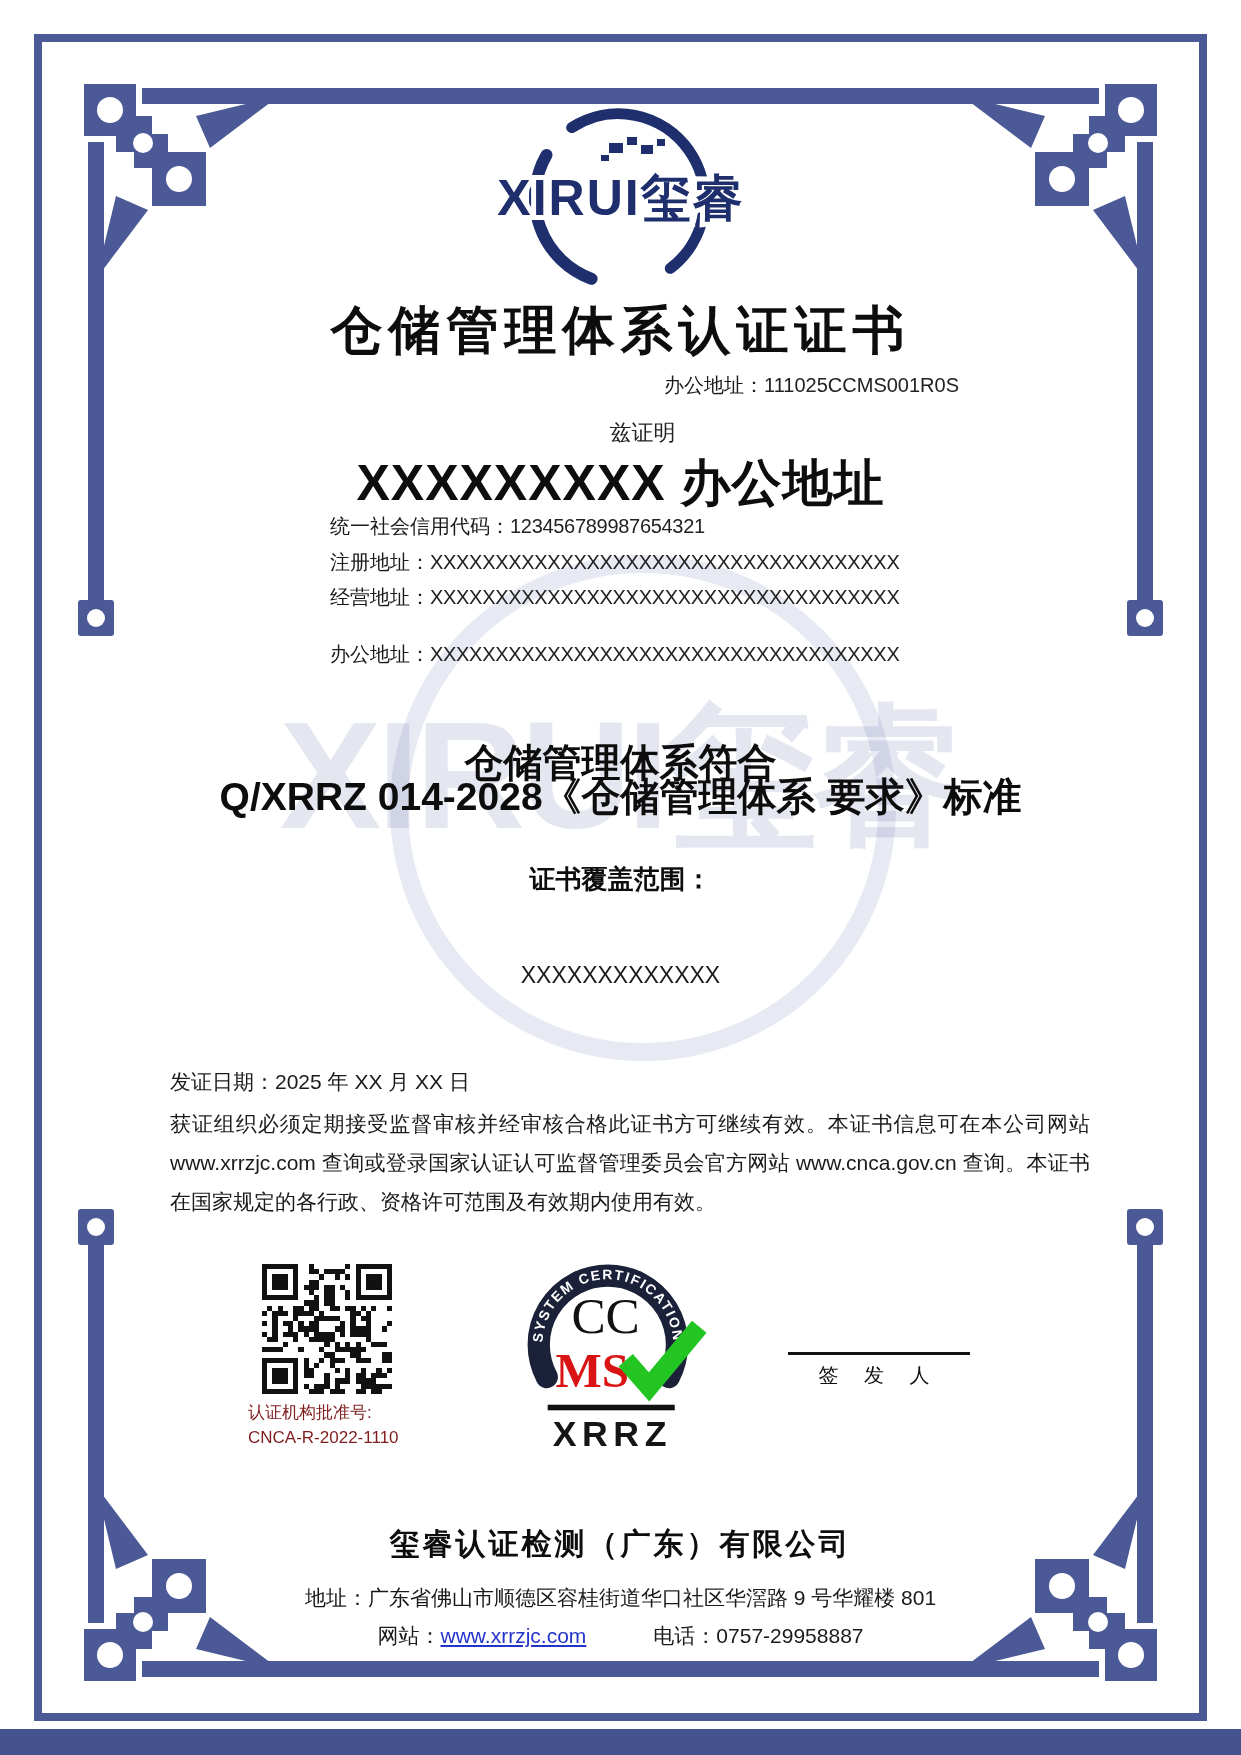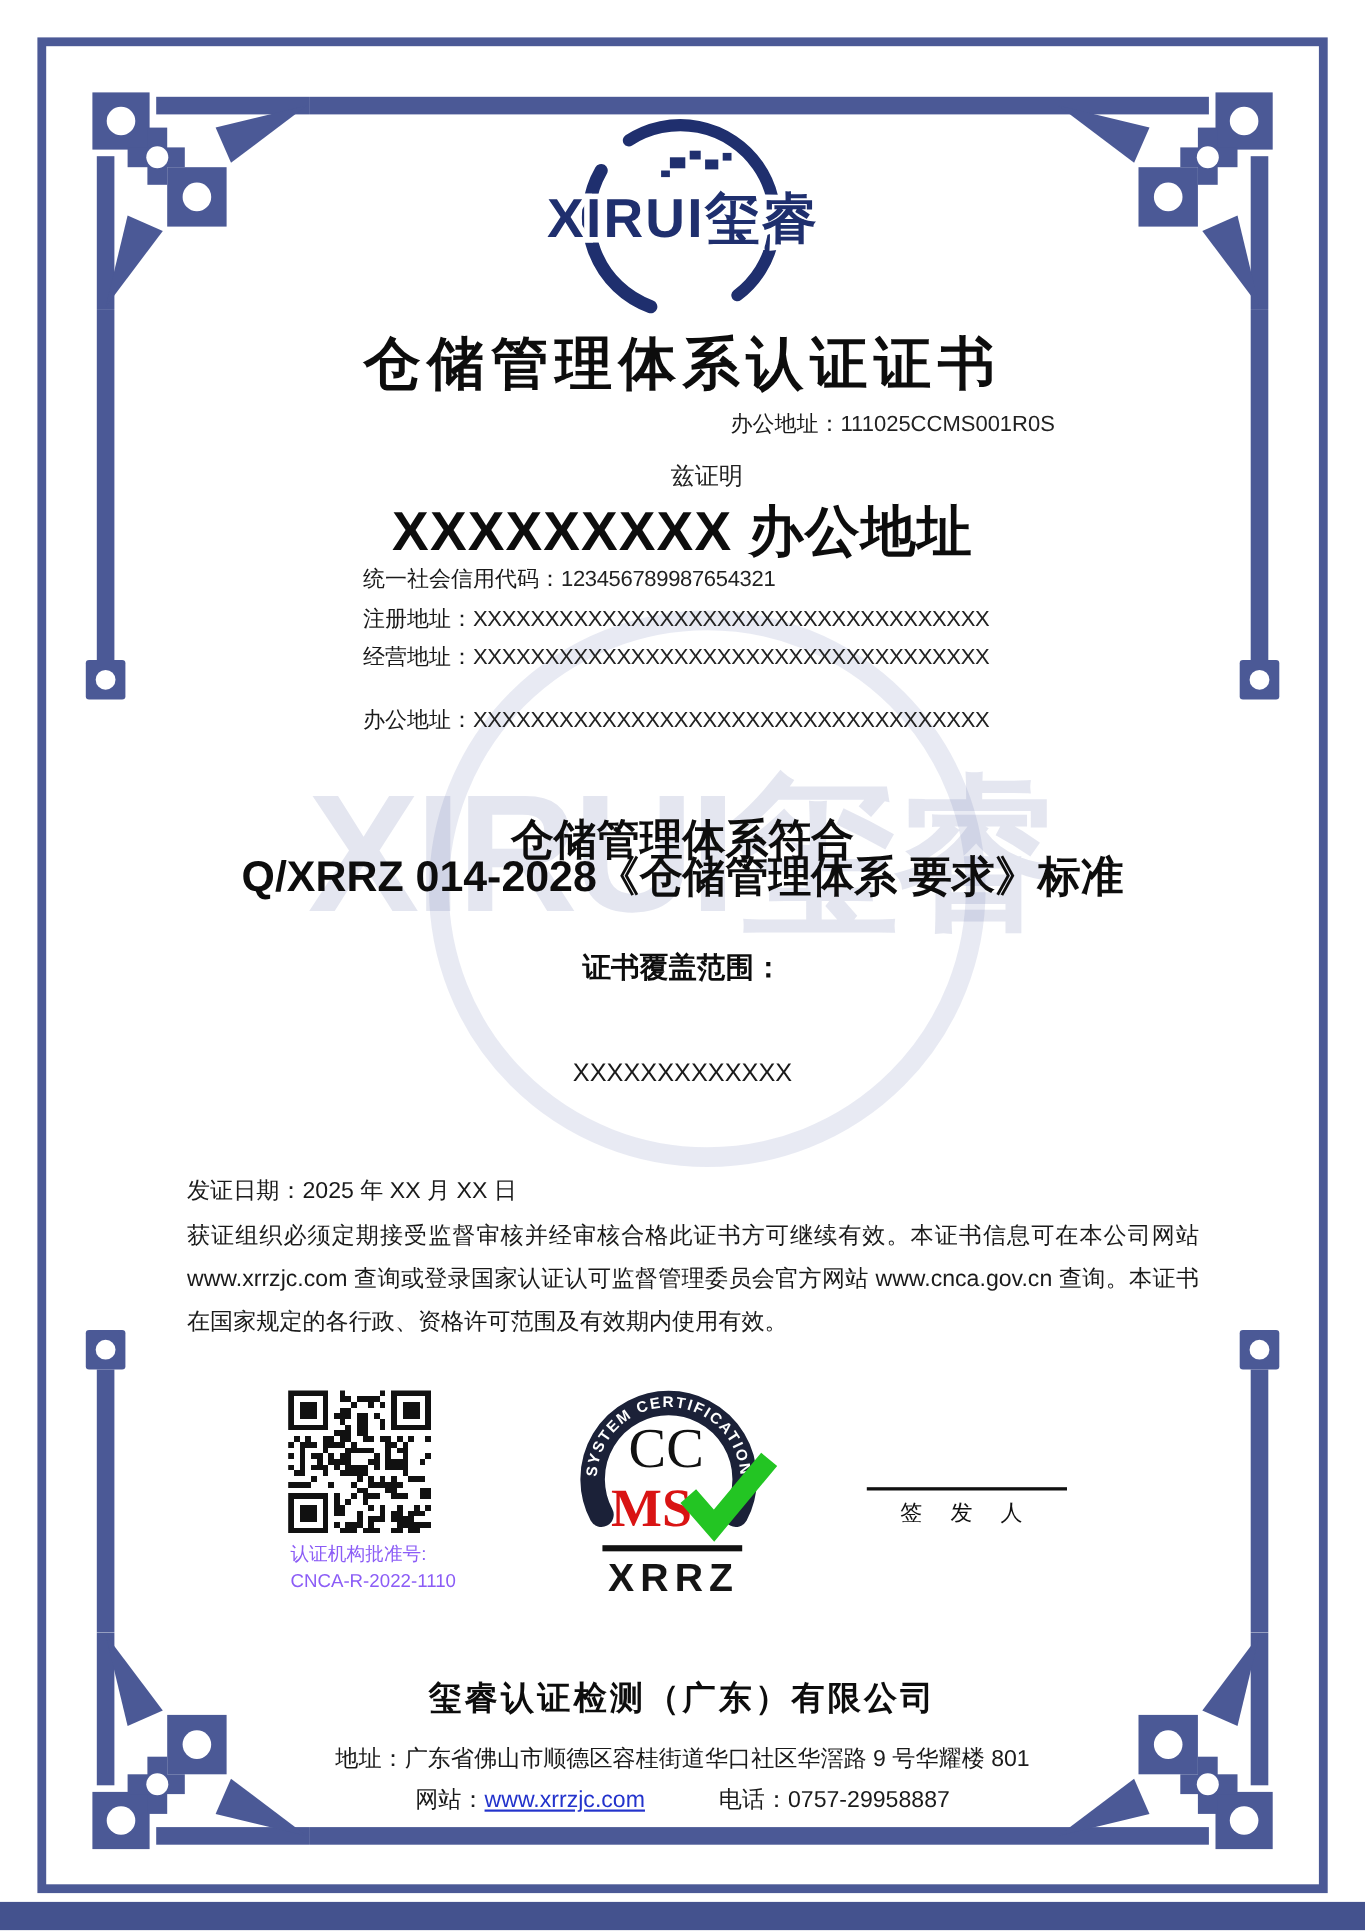--- a/index.html
+++ b/index.html
@@ -46,21 +46,21 @@
   .conform1{position:absolute;left:0;top:736px;width:100%;text-align:center;font-size:39px;font-weight:800;color:#0d0d0d;}
   .conform2{position:absolute;left:0;top:770px;width:100%;text-align:center;font-size:39px;font-weight:800;color:#0d0d0d;white-space:nowrap;}
   .scope-label{position:absolute;left:0;top:862px;width:100%;text-align:center;font-size:26px;font-weight:800;color:#0d0d0d;}
   .scope-value{position:absolute;left:0;top:962px;width:100%;text-align:center;font-size:23px;color:#1a1a1a;}
   
   .dates{position:absolute;left:170px;top:1068px;width:920px;display:flex;justify-content:space-between;font-size:21px;color:#1a1a1a;}
   .notice{position:absolute;left:170px;top:1104px;width:920px;font-size:21px;line-height:39px;text-align:justify;color:#1a1a1a;}
   
   .qr{position:absolute;left:262px;top:1264px;width:130px;height:130px;}
   .qr svg{display:block;}
-  .qr-caption{position:absolute;left:264px;top:1400px;width:200px;font-size:17px;line-height:25px;color:#8b5cf6;}
+  .qr-caption{position:absolute;left:248px;top:1400px;width:200px;font-size:17px;line-height:25px;color:#7f1d1d;}
   .badge{position:absolute;left:518px;top:1242px;width:202px;height:214px;}
   .sig-line{position:absolute;left:788px;top:1352px;width:182px;border-top:3px solid #111;}
   .sig-label{position:absolute;left:788px;top:1362px;width:182px;text-align:center;font-size:20px;letter-spacing:10px;color:#111;}
   
   .issuer{position:absolute;left:0;top:1524px;width:100%;text-align:center;font-size:30px;font-weight:800;letter-spacing:3px;color:#0d0d0d;}
   .f-addr{position:absolute;left:0;top:1584px;width:100%;text-align:center;font-size:21px;color:#1a1a1a;}
   .f-web{position:absolute;left:0;top:1622px;width:100%;display:flex;justify-content:center;gap:67px;font-size:21px;color:#1a1a1a;}
   .f-web a{color:#2333cc;text-decoration:underline;cursor:pointer;}
   .lbl{color:#1a1a1a;}
 </style>

